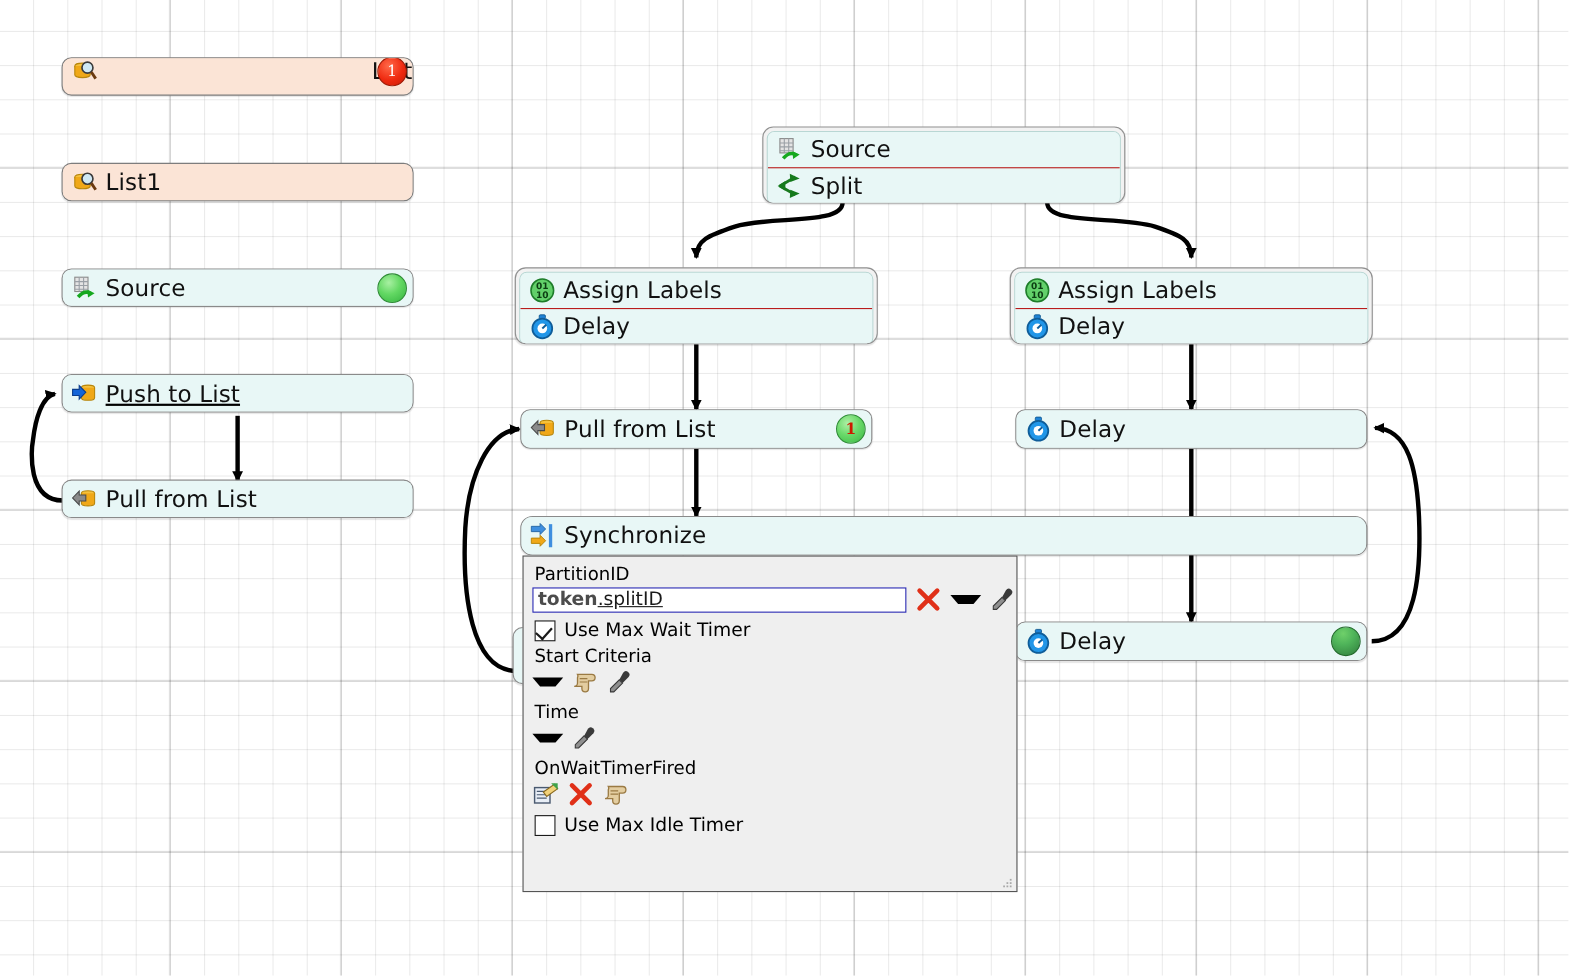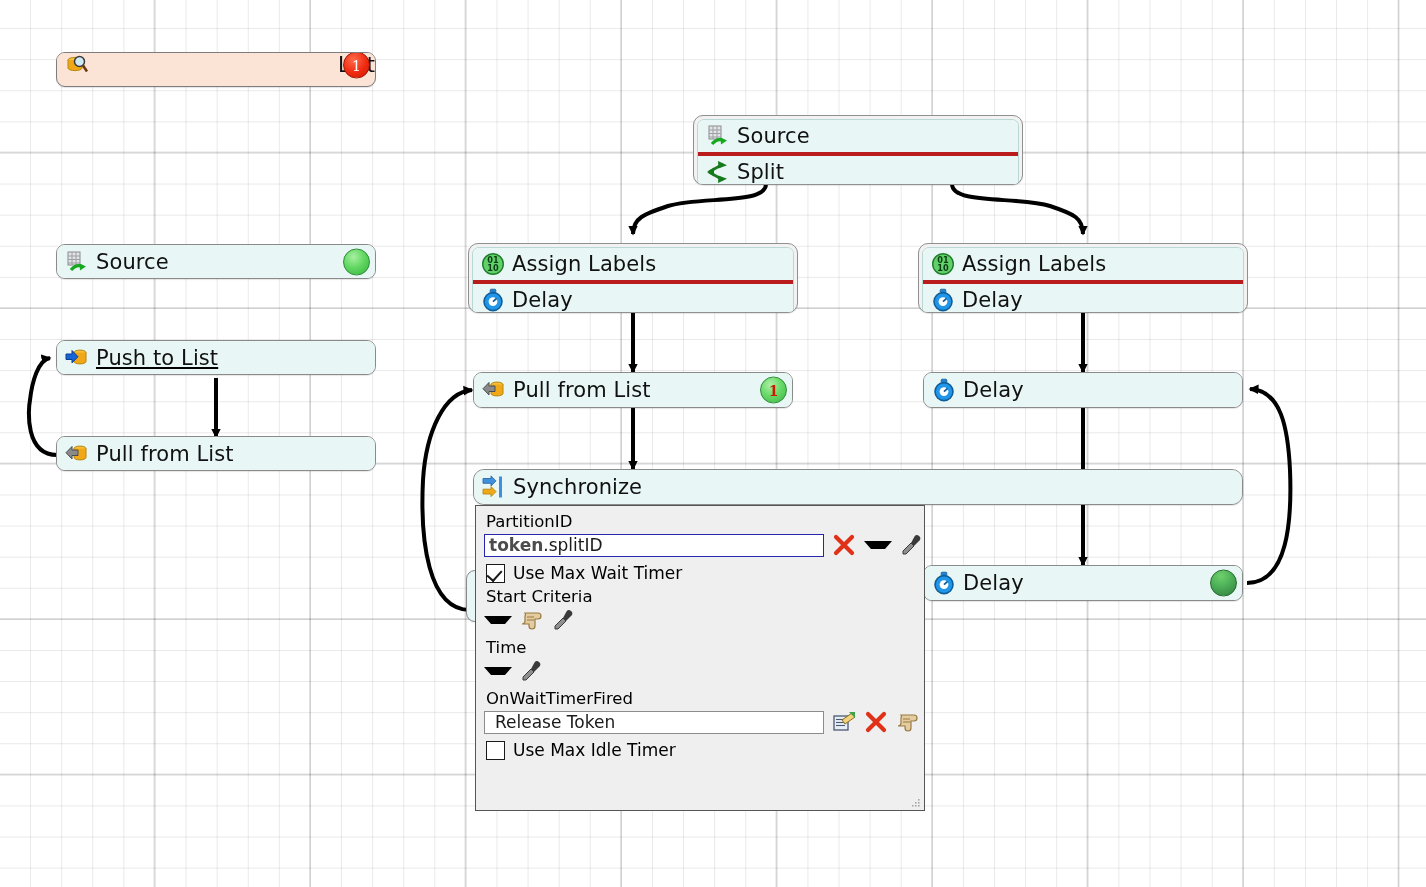--- a/index.html
+++ b/index.html
@@ -41,21 +41,21 @@
     background:#f2f2f2;border:1px solid #909090;border-radius:10px;padding:3px;
   }
   .node.outer .inner{
     border:1px solid #b9d7d4;border-radius:7px;overflow:hidden;background:#e8f7f6;
   }
   .row{
     position:relative;display:flex;align-items:center;
     height:32px;padding-left:8px;
     background:#e8f7f6;
   }
-  .row + .row{border-top:4px solid #b91c1c;}
+  .row + .row{border-top:1px solid #b91c1c;}
   .row .lbl{
     font-size:21px;color:#111;margin-left:7px;white-space:nowrap;
     letter-spacing:.1px;
   }
   .node.list{background:#fbe4d6;border:1px solid #7d7d7d;}
   .node.list .row{background:#fbe4d6;}
 
   
   .badge{
     position:absolute;right:5px;top:50%;transform:translateY(-50%);
@@ -80,21 +80,21 @@
   .plabel{font-size:16.5px;color:#000;margin:0 0 1px 2px;line-height:20px;}
   .prow{display:flex;align-items:center;gap:8px;margin-bottom:6px;}
   .pfield{
     flex:0 0 auto;height:23px;box-sizing:border-box;
     background:#fff;border:1.6px solid #2626b0;
     display:flex;align-items:center;padding:0 4px;
     font-size:17px;
   }
   .pfield.plain{border:1px solid #8c8c8c;padding-left:10px;}
   .tok-bold{font-weight:bold;color:#4c4c4c;}
-  .tok-plain{color:#1a1a1a;}
+  .tok-plain{color:#1a1a1a;text-decoration:underline;}
   .tok-op{color:#101010;}
   .tok-num{color:#d708c0;}
   .tok-magenta{color:#e40ecf;}
   .cbrow{display:flex;align-items:center;gap:8px;margin:2px 0 4px 2px;}
   .cbox{
     width:19px;height:19px;box-sizing:border-box;
     background:#fff;border:1.6px solid #1a1a1a;position:relative;flex:0 0 19px;
   }
   .cbox.checked::after{
     content:"";position:absolute;left:3px;top:2px;width:7px;height:12px;
@@ -152,20 +152,33 @@
           <path d="M3,7 v8 a7,2.6 0 0 0 14,0 V7" fill="#f0a818" stroke="#b8860b" stroke-width="1"></path>
           <circle cx="14.5" cy="8.5" r="5" fill="#cfe9f5" stroke="#3a3a3a" stroke-width="1.5"></circle>
           <line x1="18" y1="12.5" x2="22" y2="18.5" stroke="#6b3a10" stroke-width="2.6"></line>
         </svg>
       </span>
       <span class="lbl">List</span>
       <span class="badge red">1</span>
     </div>
   </div>
 
+  <div class="node list" style="left:56px;top:148px;width:320px;height:35px;">
+    <div class="row" style="height:33px;">
+      <span class="ic">
+        <svg viewBox="0 0 24 24" width="24" height="24">
+          <ellipse cx="10" cy="7" rx="7" ry="2.6" fill="#f5c13c" stroke="#b8860b" stroke-width="1"></ellipse>
+          <path d="M3,7 v8 a7,2.6 0 0 0 14,0 V7" fill="#f0a818" stroke="#b8860b" stroke-width="1"></path>
+          <circle cx="14.5" cy="8.5" r="5" fill="#cfe9f5" stroke="#3a3a3a" stroke-width="1.5"></circle>
+          <line x1="18" y1="12.5" x2="22" y2="18.5" stroke="#6b3a10" stroke-width="2.6"></line>
+        </svg>
+      </span>
+      <span class="lbl">List1</span>
+    </div>
+  </div>
 
   <div class="node" style="left:56px;top:244px;width:320px;height:35px;">
     <div class="row" style="height:33px;">
       <span class="ic">
         <svg viewBox="0 0 24 24" width="24" height="24">
           <rect x="3" y="2" width="12" height="13" fill="#e4e4e4" stroke="#8a8a8a" stroke-width="1"></rect>
           <g stroke="#9aa0a6" stroke-width="1">
             <line x1="3" y1="6" x2="15" y2="6"></line>
               <line x1="3" y1="9.5" x2="15" y2="9.5"></line>
             <line x1="3" y1="13" x2="15" y2="13"></line>
@@ -399,23 +412,20 @@
       <span style="line-height:0;">
         <svg width="24" height="24" viewBox="0 0 24 24">
           <path d="M14.5,3.5 a3.2,3.2 0 0 1 5,4 L14,13 l-3,-3 Z" fill="#3a3a3a"></path>
           <path d="M11,10 L14,13 L6,21 L3,21 L3,18 Z" fill="#8f8f8f" stroke="#3a3a3a" stroke-width="1"></path>
         </svg>
       </span>
     </div>
 
     <div class="plabel">OnWaitTimerFired</div>
     <div class="prow">
-      <div class="pfield plain" style="width:340px;">
-        <span class="tok-plain">Release Token</span>
-      </div>
       <span style="line-height:0;">
         <svg width="24" height="24" viewBox="0 0 24 24">
           <rect x="2" y="6" width="14" height="14" fill="#e8eef6" stroke="#4a5a70" stroke-width="1.3"></rect>
           <g stroke="#4a5a70" stroke-width="1.1">
             <line x1="4" y1="9.5" x2="13" y2="9.5"></line>
               <line x1="4" y1="12.5" x2="13" y2="12.5"></line>
             <line x1="4" y1="15.5" x2="13" y2="15.5"></line>
           </g>
           <path d="M10,10 L20,3 L23,7 L13,14 Z" fill="#f2d27a" stroke="#8a6a20" stroke-width="1"></path>
           <path d="M17,2 L23,2 L23,8" fill="#3fa24a"></path>

